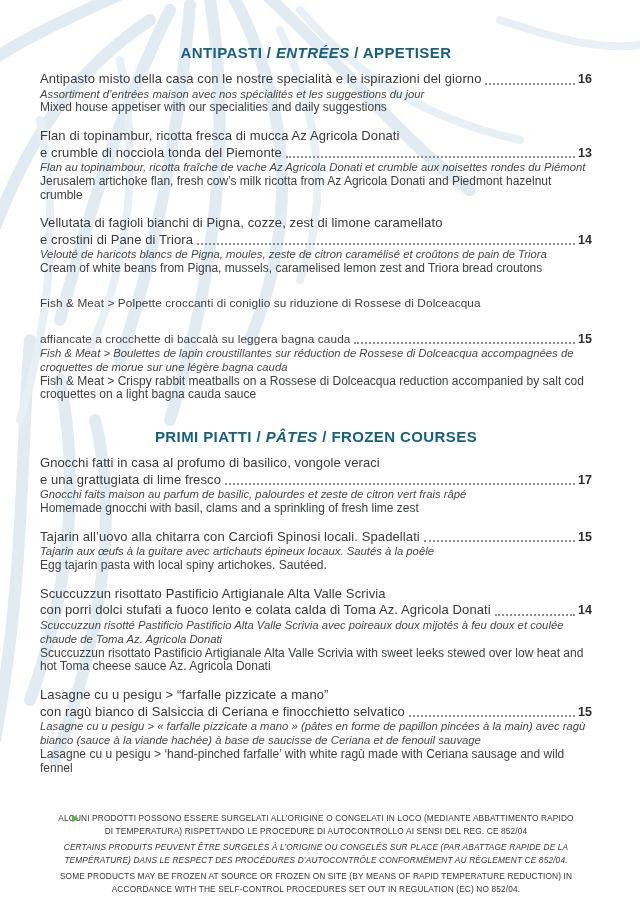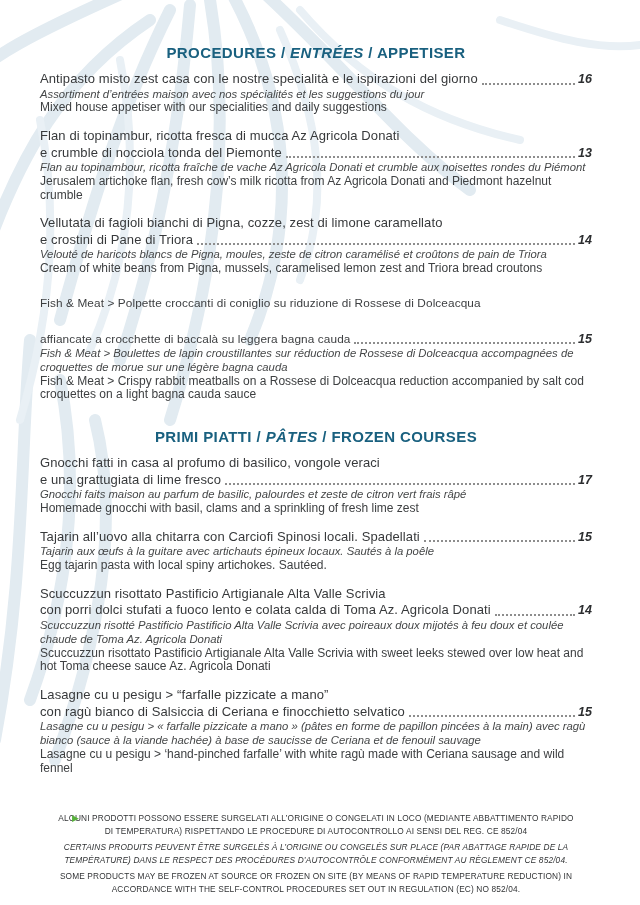--- a/index.html
+++ b/index.html
@@ -52,21 +52,20 @@
     min-width: 12px;
     border-bottom: 2px dotted #8d8d8d;
     margin: 0 3px 3px 4px;
     height: 1px;
   }
   .price {
     font-weight: bold;
     font-size: 12.5px;
     color: #2c2e30;
     white-space: nowrap;
-    font-style: italic;
   }
   .fr {
     font-style: italic;
     font-size: 11.3px;
     line-height: 13.8px;
     color: #454748;
   }
   .en {
     font-size: 12px;
     line-height: 13.8px;
@@ -118,30 +117,30 @@
       <path d="M280 30 C 320 120, 330 200, 300 280"></path>
       <path d="M120 60 C 140 160, 130 260, 90 350"></path>
       <path d="M40 120 C 60 220, 50 320, 20 420"></path>
       <path d="M500 20 C 560 40, 600 50, 640 45"></path>
     </g>
   </svg>
 
   <div class="content">
 
     <h1 class="section-header">
-      <span class="hdr-it">PROCEDURES</span>
+      <span class="hdr-it">ANTIPASTI</span>
       <span> <span>/</span> </span>
       <span class="hdr-fr">ENTRÉES</span>
       <span> <span>/</span> </span>
       <span class="hdr-en">APPETISER</span>
     </h1>
 
     <div class="item">
       <div class="t tlast">
-        <span class="ttext">Antipasto misto zest casa con le nostre specialità e le ispirazioni del giorno</span>
+        <span class="ttext">Antipasto misto della casa con le nostre specialità e le ispirazioni del giorno</span>
         <span class="leader"></span>
         <span class="price">16</span>
       </div>
       <div class="fr">Assortiment d’entrées maison avec nos spécialités et les suggestions du jour</div>
       <div class="en">Mixed house appetiser with our specialities and daily suggestions</div>
     </div>
 
     <div class="item">
       <div class="t">Flan di topinambur, ricotta fresca di mucca Az Agricola Donati</div>
       <div class="t tlast">

